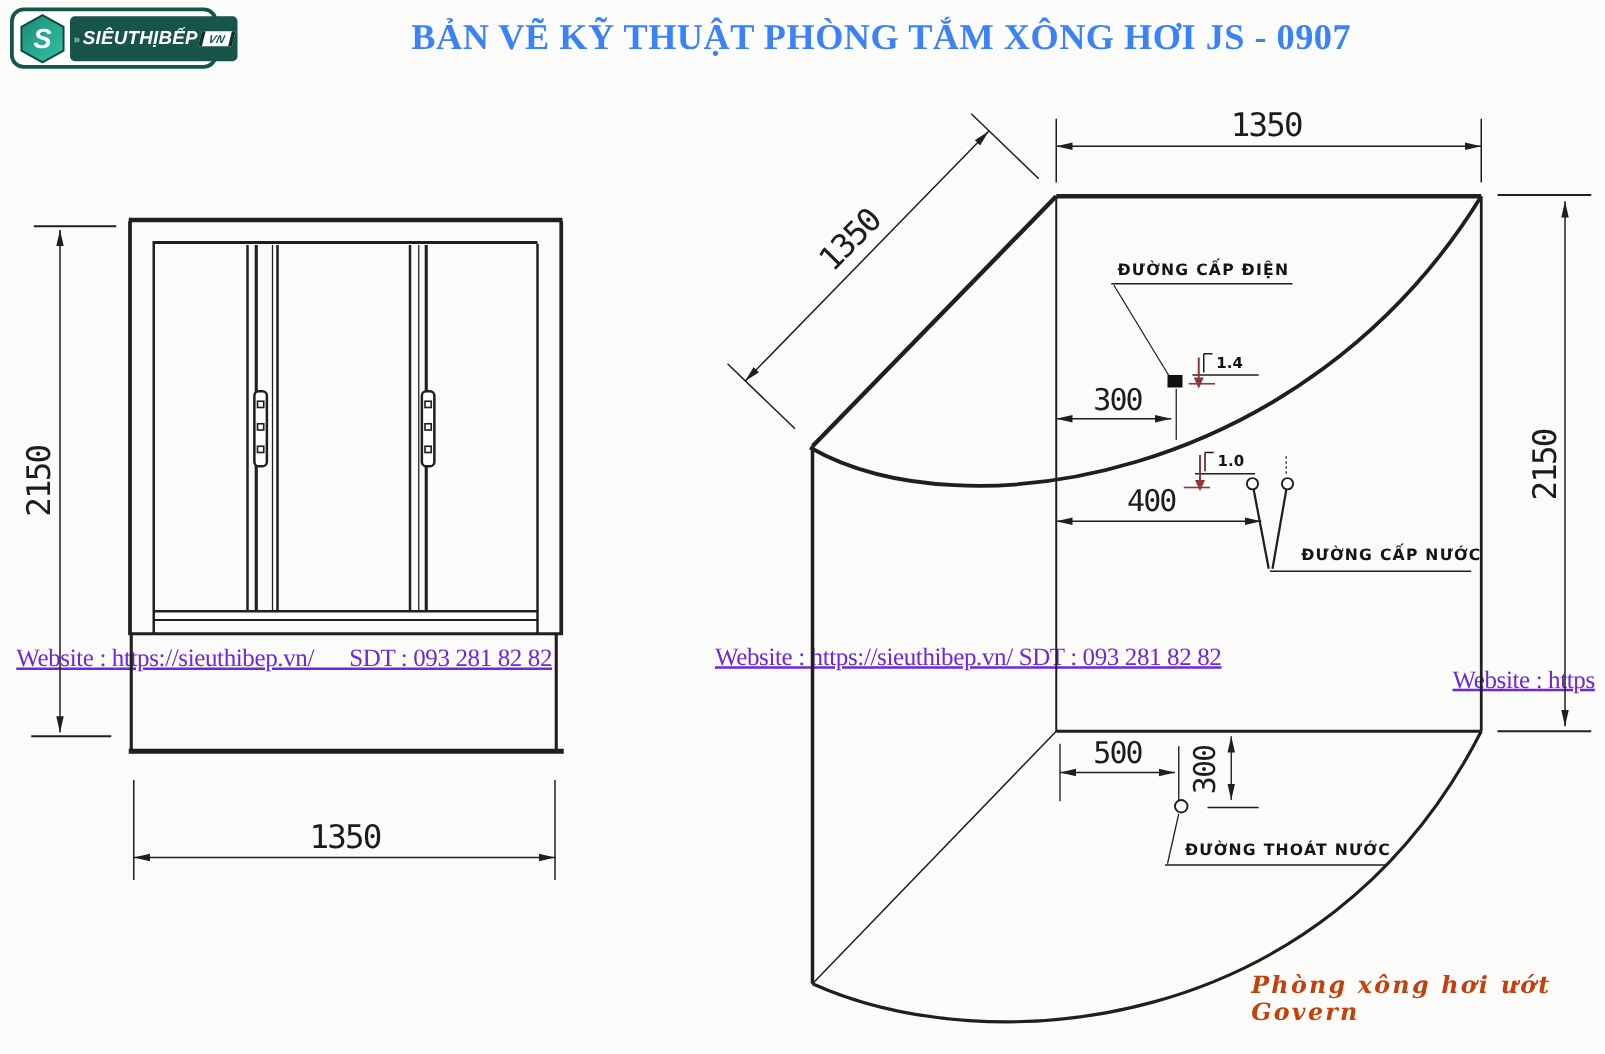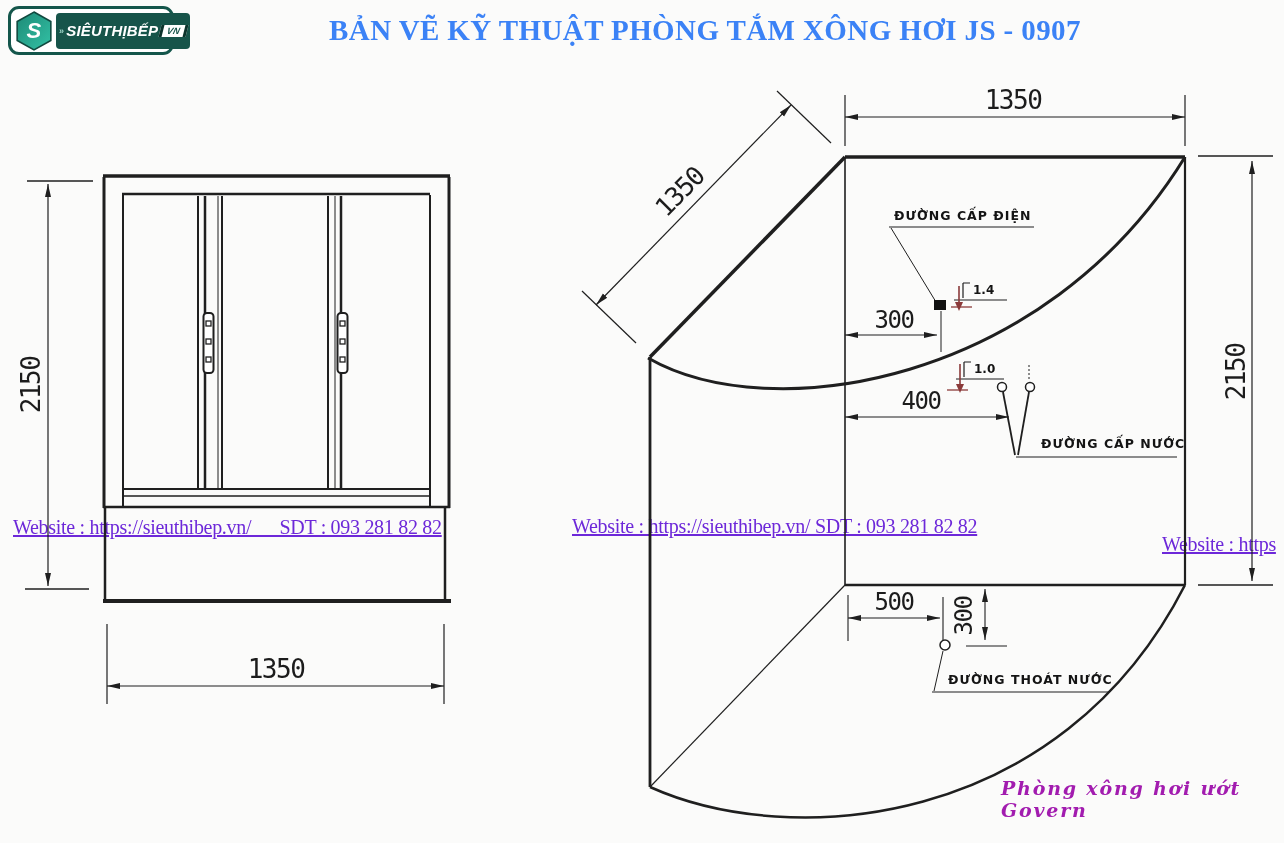--- a/index.html
+++ b/index.html
@@ -35,21 +35,21 @@
   .wm{
     position:absolute;font:20px "Liberation Serif",serif;color:#6d28d9;
     white-space:pre;letter-spacing:-.3px;text-decoration:underline;
   }
   .wm.l{left:13px;top:516px}
   .wm.m{left:572px;top:515px}
   .wm.r{left:1162px;top:533px}
   
   .f1{
     position:absolute;left:1001px;top:777px;
-    font:italic bold 19px "DejaVu Serif",serif;letter-spacing:1.8px;color:#a21caf;
+    font:italic bold 19px "DejaVu Serif",serif;letter-spacing:1.8px;color:#c2410c;
   }
   .f2{
     position:absolute;left:1001px;top:850px;
     font:bold 25px "DejaVu Sans",sans-serif;letter-spacing:1.6px;color:#b91c1c;text-decoration:underline;
   }
   
   svg.sheet{position:absolute;left:0;top:0}
   .ln{stroke:#1f1f1f;fill:none}
   .dimtxt{font:26px "DejaVu Sans Mono",monospace;fill:#1c1c1c;letter-spacing:-1.5px}
   .dimtxt.sm{font-size:24px}

